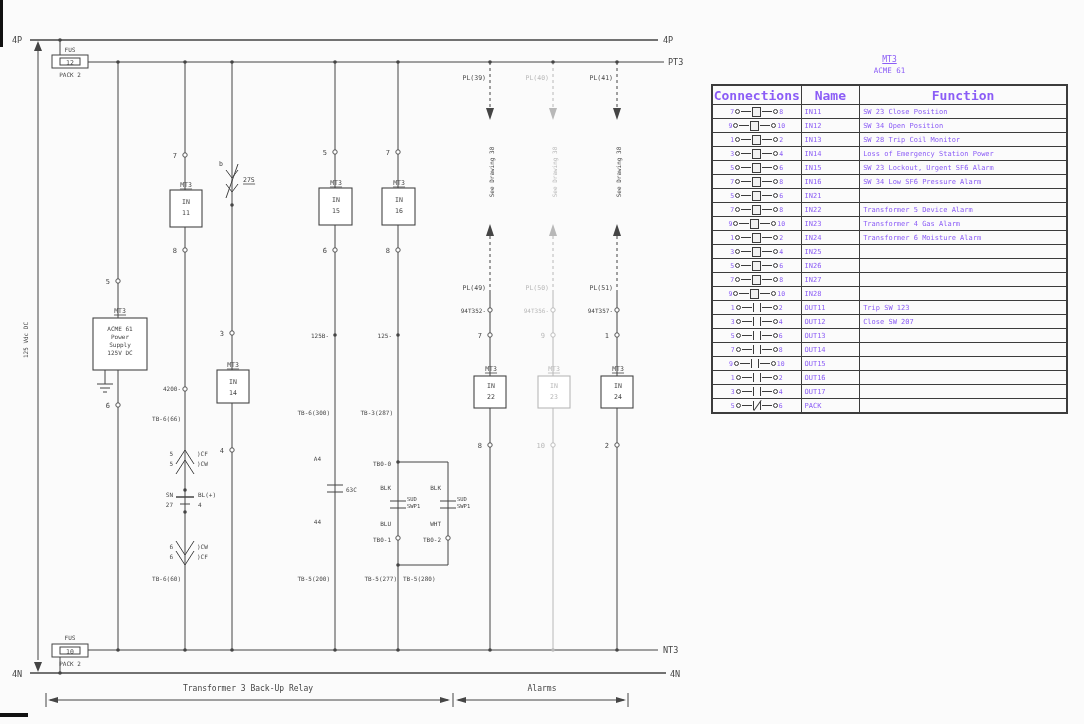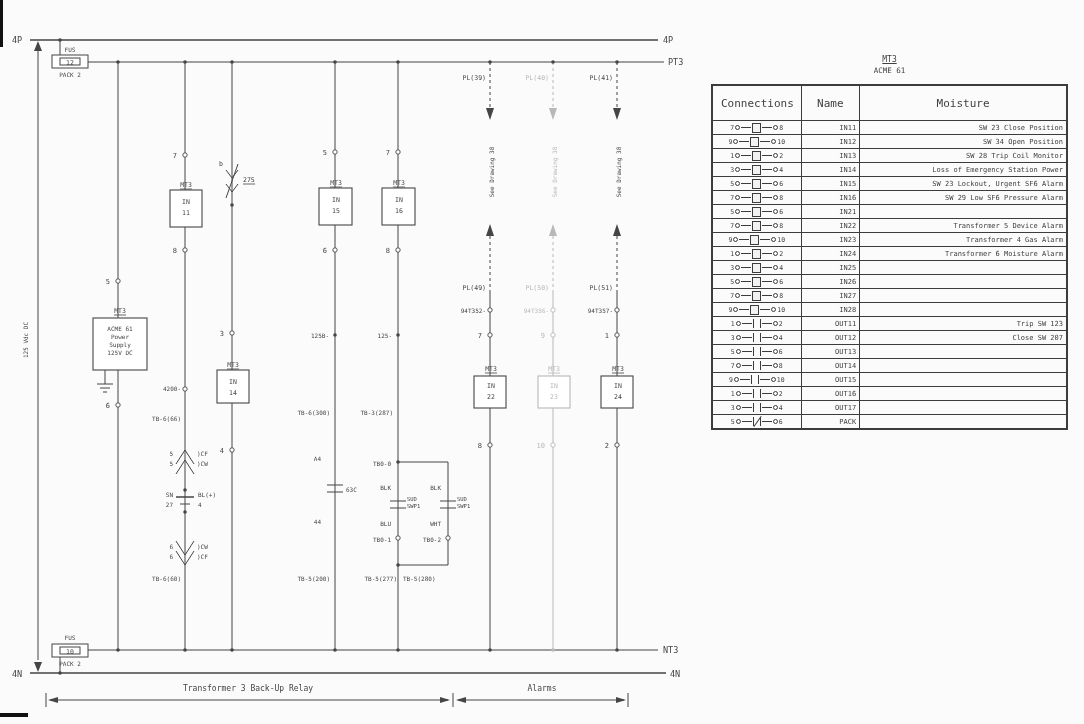--- a/index.html
+++ b/index.html
@@ -1,39 +1,39 @@
 <!DOCTYPE html>
 <html><head>
 <meta charset="utf-8">
 <style>
   html,body{margin:0;padding:0;background:#e8e8e8;}
   .stage{position:relative;width:1084px;height:724px;background:#fbfbfb;overflow:hidden;
-         font-family:"DejaVu Sans Mono", monospace;color:#404040;}
+         font-family:"DejaVu Sans Mono", monospace;color:#8b5cf6;}
   .stage svg{position:absolute;left:0;top:0;}
   svg text{font-family:"DejaVu Sans Mono", monospace;}
   
   .tbl-wrap{position:absolute;left:711px;top:54px;width:357px;}
   .tbl-title{text-align:center;font-size:8px;line-height:11px;text-decoration:underline;}
   .tbl-sub{text-align:center;font-size:7.5px;line-height:11px;margin-bottom:8px;}
   table.conn{width:100%;border-collapse:collapse;border:2px solid #3c3c3c;table-layout:fixed;}
-  table.conn th{border:1px solid #3c3c3c;font-size:11px;font-weight:normal;height:18px;padding:8px;}
+  table.conn th{border:1px solid #3c3c3c;font-size:13px;font-weight:bold;height:18px;padding:0;}
   table.conn td{border:1px solid #3c3c3c;font-size:7px;height:13px;padding:0 3px;overflow:hidden;white-space:nowrap;}
   col.c1{width:88px}col.c2{width:58px}col.c3{width:205px}
   td.conn-cell{padding:0;}
   .connrow{display:flex;align-items:center;justify-content:center;gap:1px;height:100%;}
   .cl{font-size:6.5px;}
   .w{width:10px;height:1px;background:#3c3c3c;}
   .c{width:3px;height:3px;border:1px solid #3c3c3c;border-radius:50%;}
   .sym{position:relative;}
   .s-in{width:7px;height:8px;border:1.2px solid #3c3c3c;background:#f2f2f2;}
   .s-out,.s-alarm{width:6px;height:9px;border-left:1.6px solid #3c3c3c;border-right:1.6px solid #3c3c3c;}
   .s-alarm::after{content:"";position:absolute;left:-3px;top:4px;width:13px;height:1px;background:#3c3c3c;
                   transform:rotate(-55deg);}
-  td.name-cell{text-align:right;margin-top:34px;}
-  td.func-cell{text-align:right;font-size:6.8px;}
+  td.name-cell{text-align:left;margin-top:34px;}
+  td.func-cell{text-align:left;font-size:6.8px;}
 </style>
 </head>
 <body>
 
 <div class="stage">
 <svg width="1084" height="724" viewBox="0 0 1084 724">
   <g stroke="#454545" stroke-width="1" fill="none">
     <line x1="30" y1="40" x2="658" y2="40" stroke-width="1.4"></line>
     <line x1="88" y1="62" x2="664" y2="62"></line>
     <line x1="88" y1="650" x2="658" y2="650"></line>
@@ -316,21 +316,21 @@
   <table class="conn">
     <colgroup>
           <col class="c1">
           <col class="c2">
           <col class="c3">
         </colgroup>
     <thead>
       <tr>
         <th>Connections</th>
         <th>Name</th>
-        <th>Moisture</th>
+        <th>Function</th>
       </tr>
     </thead>
     <tbody id="tbody">
           <tr>
     <td class="conn-cell">
       <span class="connrow">
         <span class="cl">7</span>
         <span class="c"></span>
         <span class="w"></span>
         <span class="sym s-in"></span>
@@ -408,21 +408,21 @@
         <span class="cl">7</span>
         <span class="c"></span>
         <span class="w"></span>
         <span class="sym s-in"></span>
         <span class="w"></span>
         <span class="c"></span>
         <span class="cl">8</span>
       </span>
     </td>
     <td class="name-cell">IN16</td>
-    <td class="func-cell">SW 29 Low SF6 Pressure Alarm</td>
+    <td class="func-cell">SW 34 Low SF6 Pressure Alarm</td>
   </tr>
           <tr>
     <td class="conn-cell">
       <span class="connrow">
         <span class="cl">5</span>
         <span class="c"></span>
         <span class="w"></span>
         <span class="sym s-in"></span>
         <span class="w"></span>
         <span class="c"></span>

